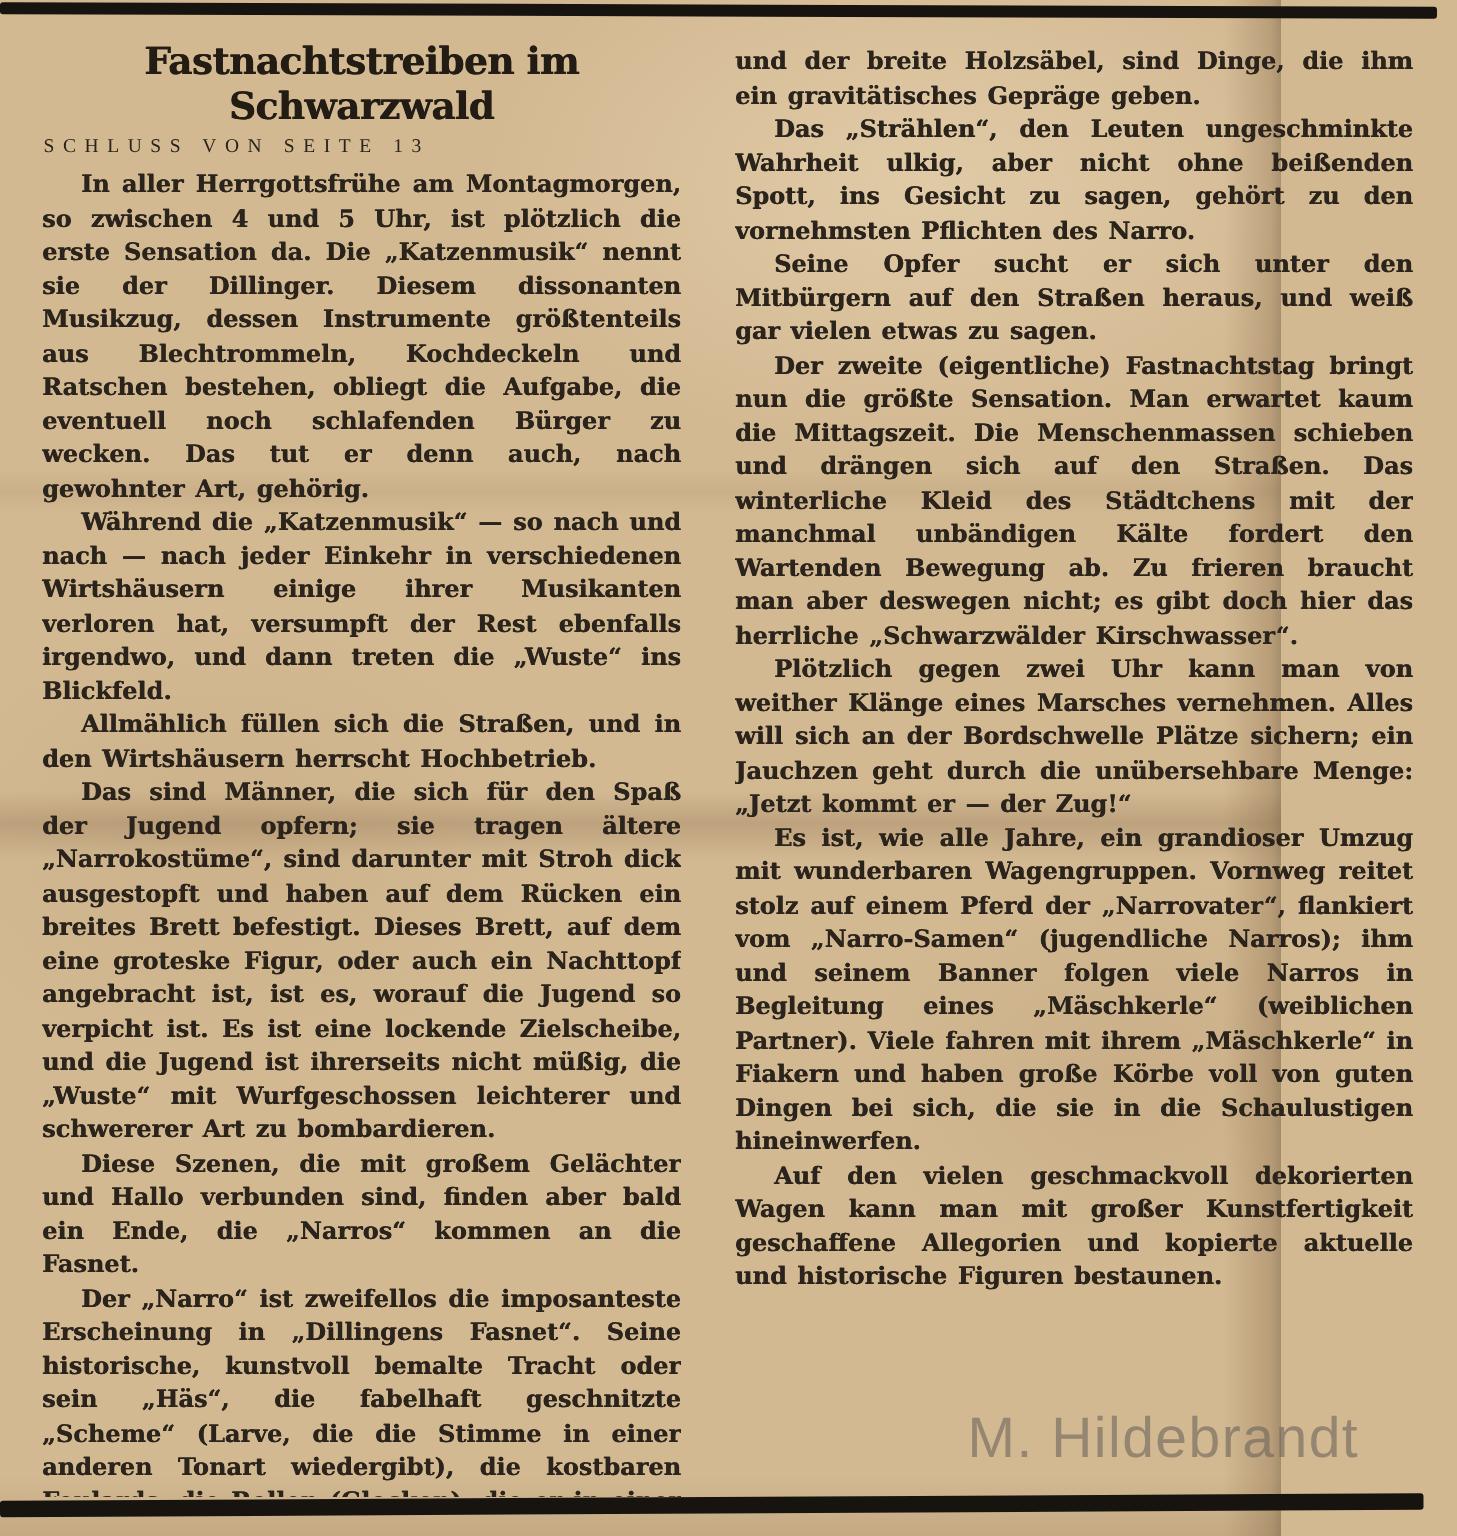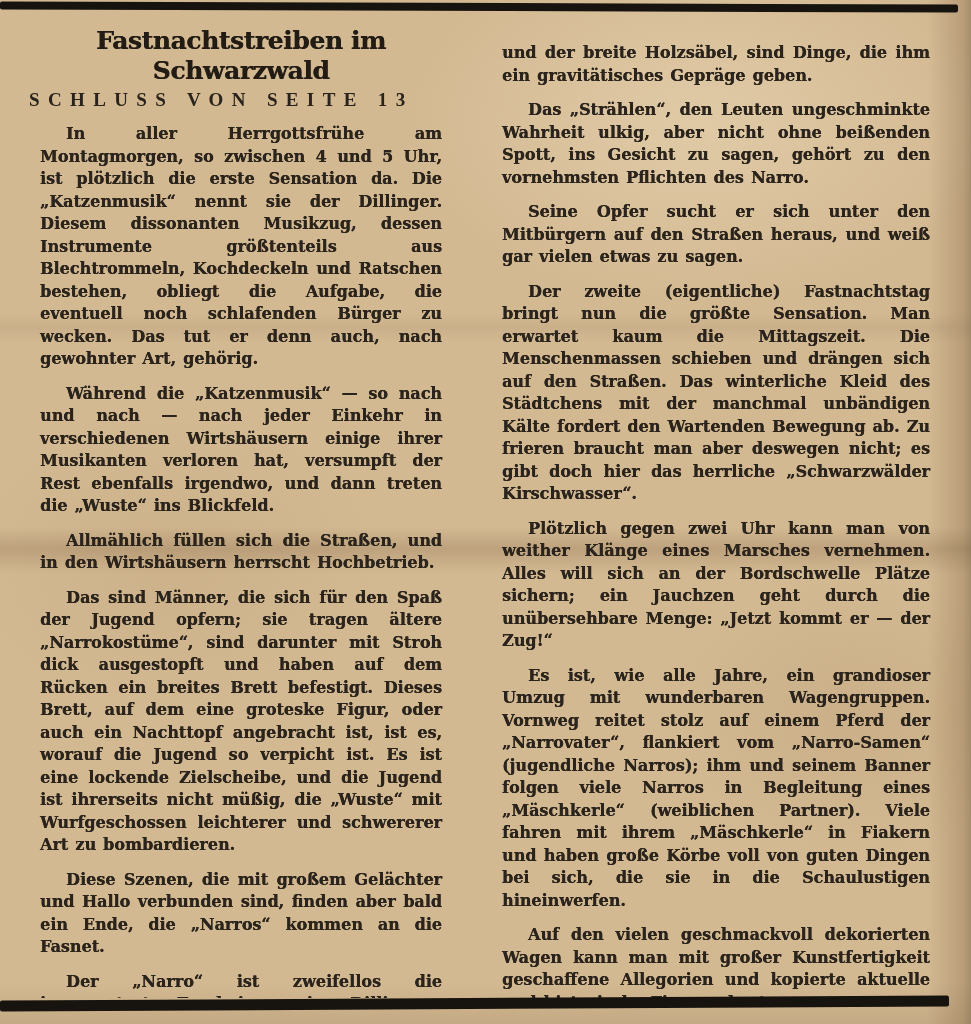--- a/index.html
+++ b/index.html
@@ -13,21 +13,21 @@
     margin: 0; padding: 0;
     width: 971px; height: 1024px;
     overflow: hidden;
   }
   body {
     font-family: "DejaVu Serif", serif;
     background: var(--paper);
   }
   .page {
     position: relative;
-    width: 971px; height: 1024px;
+    width: 854px; height: 1024px;
     background:
       
       radial-gradient(ellipse 420px 260px at 72% 12%, rgba(255,242,214,0.30), rgba(255,242,214,0) 70%),
       
       radial-gradient(ellipse 300px 220px at 18% 55%, rgba(120,86,48,0.08), rgba(120,86,48,0) 70%),
       radial-gradient(ellipse 260px 200px at 88% 70%, rgba(120,86,48,0.10), rgba(120,86,48,0) 70%),
       
       linear-gradient(180deg, rgba(0,0,0,0) 51.5%, rgba(88,58,30,0.18) 53.6%, rgba(0,0,0,0) 56%),
       
       linear-gradient(180deg, rgba(0,0,0,0) 30.5%, rgba(88,58,30,0.07) 32%, rgba(0,0,0,0) 33.5%),
@@ -71,29 +71,29 @@
     font-weight: bold;
     font-size: 25px;
     line-height: 30px;
     letter-spacing: -0.4px;
     text-align: center;
     color: #221c15;
     text-shadow: 0.4px 0 0 currentColor;
   }
   .subtitle {
     font-family: "Liberation Serif", serif;
-    font-weight: bold;
-    font-size: 19px;
+    font-weight: normal;
+    font-size: 13px;
     letter-spacing: 0.44em;
     white-space: nowrap;
     color: #2a231b;
     margin: 0 0 7px 1px;
   }
   p.body-par {
-    margin: 12px;
+    margin: 0;
     font-family: "DejaVu Serif", serif;
     font-weight: bold;
     font-size: 16px;
     line-height: 22.5px;
     text-align: justify;
     text-indent: 26px;
     color: var(--ink);
     word-spacing: 1.5px;
     text-shadow: 0.25px 0 0 currentColor;
   }
@@ -136,16 +136,17 @@
       <p class="body-par">Das „Strählen“, den Leuten ungeschminkte Wahrheit ulkig, aber nicht ohne beißenden Spott, ins Gesicht zu sagen, gehört zu den vornehmsten Pflichten des Narro.</p>
       <p class="body-par">Seine Opfer sucht er sich unter den Mitbürgern auf den Straßen heraus, und weiß gar vielen etwas zu sagen.</p>
       <p class="body-par">Der zweite (eigentliche) Fastnachtstag bringt nun die größte Sensation. Man erwartet kaum die Mittagszeit. Die Menschenmassen schieben und drängen sich auf den Straßen. Das winterliche Kleid des Städtchens mit der manchmal unbändigen Kälte fordert den Wartenden Bewegung ab. Zu frieren braucht man aber deswegen nicht; es gibt doch hier das herrliche „Schwarzwälder Kirschwasser“.</p>
       <p class="body-par">Plötzlich gegen zwei Uhr kann man von weither Klänge eines Marsches vernehmen. Alles will sich an der Bordschwelle Plätze sichern; ein Jauchzen geht durch die unübersehbare Menge: „Jetzt kommt er — der Zug!“</p>
       <p class="body-par">Es ist, wie alle Jahre, ein grandioser Umzug mit wunderbaren Wagengruppen. Vornweg reitet stolz auf einem Pferd der „Narrovater“, flankiert vom „Narro-Samen“ (jugendliche Narros); ihm und seinem Banner folgen viele Narros in Begleitung eines „Mäschkerle“ (weiblichen Partner). Viele fahren mit ihrem „Mäschkerle“ in Fiakern und haben große Körbe voll von guten Dingen bei sich, die sie in die Schaulustigen hineinwerfen.</p>
       <p class="body-par">Auf den vielen geschmackvoll dekorierten Wagen kann man mit großer Kunstfertigkeit geschaffene Allegorien und kopierte aktuelle und historische Figuren bestaunen.</p>
     </div>
 
   </div>
 
+  <div class="watermark">M. Hildebrandt</div>
 
   <div class="rule rule-bottom"></div>
 
 </div>
 
 </body></html>

